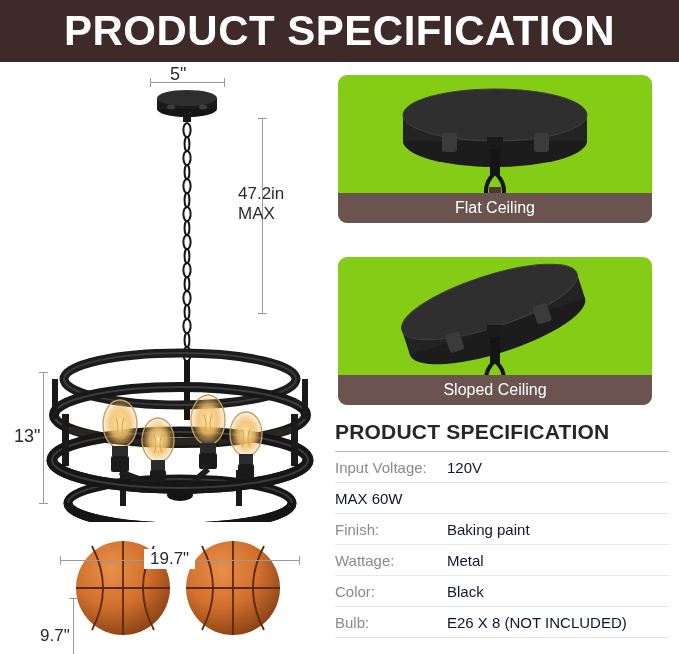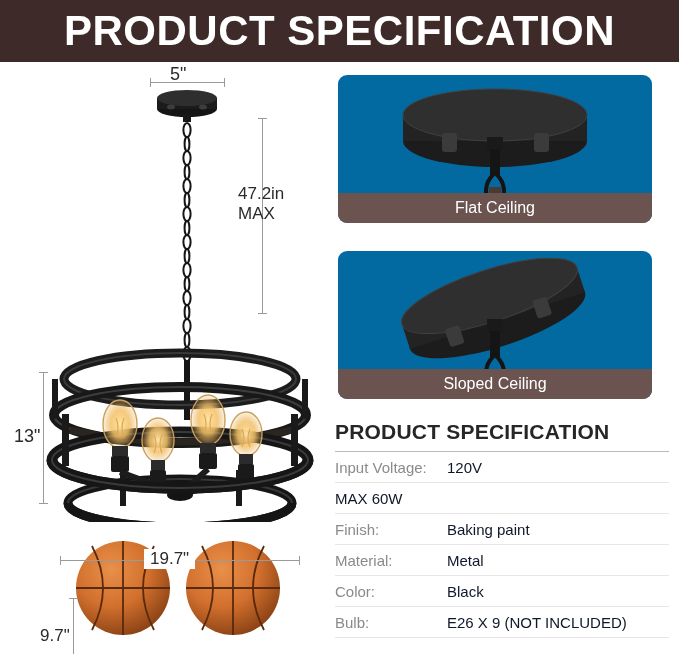--- a/index.html
+++ b/index.html
@@ -71,26 +71,26 @@
   .d97-text { left: 40px; top: 564px; font-size: 17px; }
 
   
   .chand { position: absolute; left: 0px; top: 0px; width: 325px; height: 460px; }
 
   
   .right-col { position: absolute; left: 325px; top: 62px; width: 354px; height: 592px; }
 
   .mount-panel {
     position: absolute; left: 13px; width: 314px; height: 148px;
-    background: #0369a1;
+    background: #84cc16;
     border-radius: 9px;
     overflow: hidden;
   }
   .mount-panel.flat   { top: 13px; }
-  .mount-panel.sloped { top: 189px; text-decoration: underline; }
+  .mount-panel.sloped { top: 195px; text-decoration: underline; }
   .mount-art { position: absolute; left: 0; top: 0; width: 314px; height: 148px; }
   .mount-caption {
     position: absolute; left: 0; bottom: 0; width: 314px; height: 30px;
     background: #6B5450;
     display: flex; align-items: center; justify-content: center;
     color: #ffffff; font-size: 16px;
     font-family: "Liberation Sans", "DejaVu Sans", sans-serif;
   }
 
   
@@ -338,26 +338,26 @@
         <div class="spec-value">120V</div>
       </div>
       <div class="spec-row">
         <div class="spec-value">MAX 60W</div>
       </div>
       <div class="spec-row">
         <div class="spec-label">Finish:</div>
         <div class="spec-value">Baking paint</div>
       </div>
       <div class="spec-row">
-        <div class="spec-label">Material:</div>
+        <div class="spec-label">Wattage:</div>
         <div class="spec-value">Metal</div>
       </div>
       <div class="spec-row">
         <div class="spec-label">Color:</div>
         <div class="spec-value">Black</div>
       </div>
       <div class="spec-row">
         <div class="spec-label">Bulb:</div>
-        <div class="spec-value">E26 X 9 (NOT INCLUDED)</div>
+        <div class="spec-value">E26 X 8 (NOT INCLUDED)</div>
       </div>
     </div>
   </div>
 </div>
 
 </body></html>

